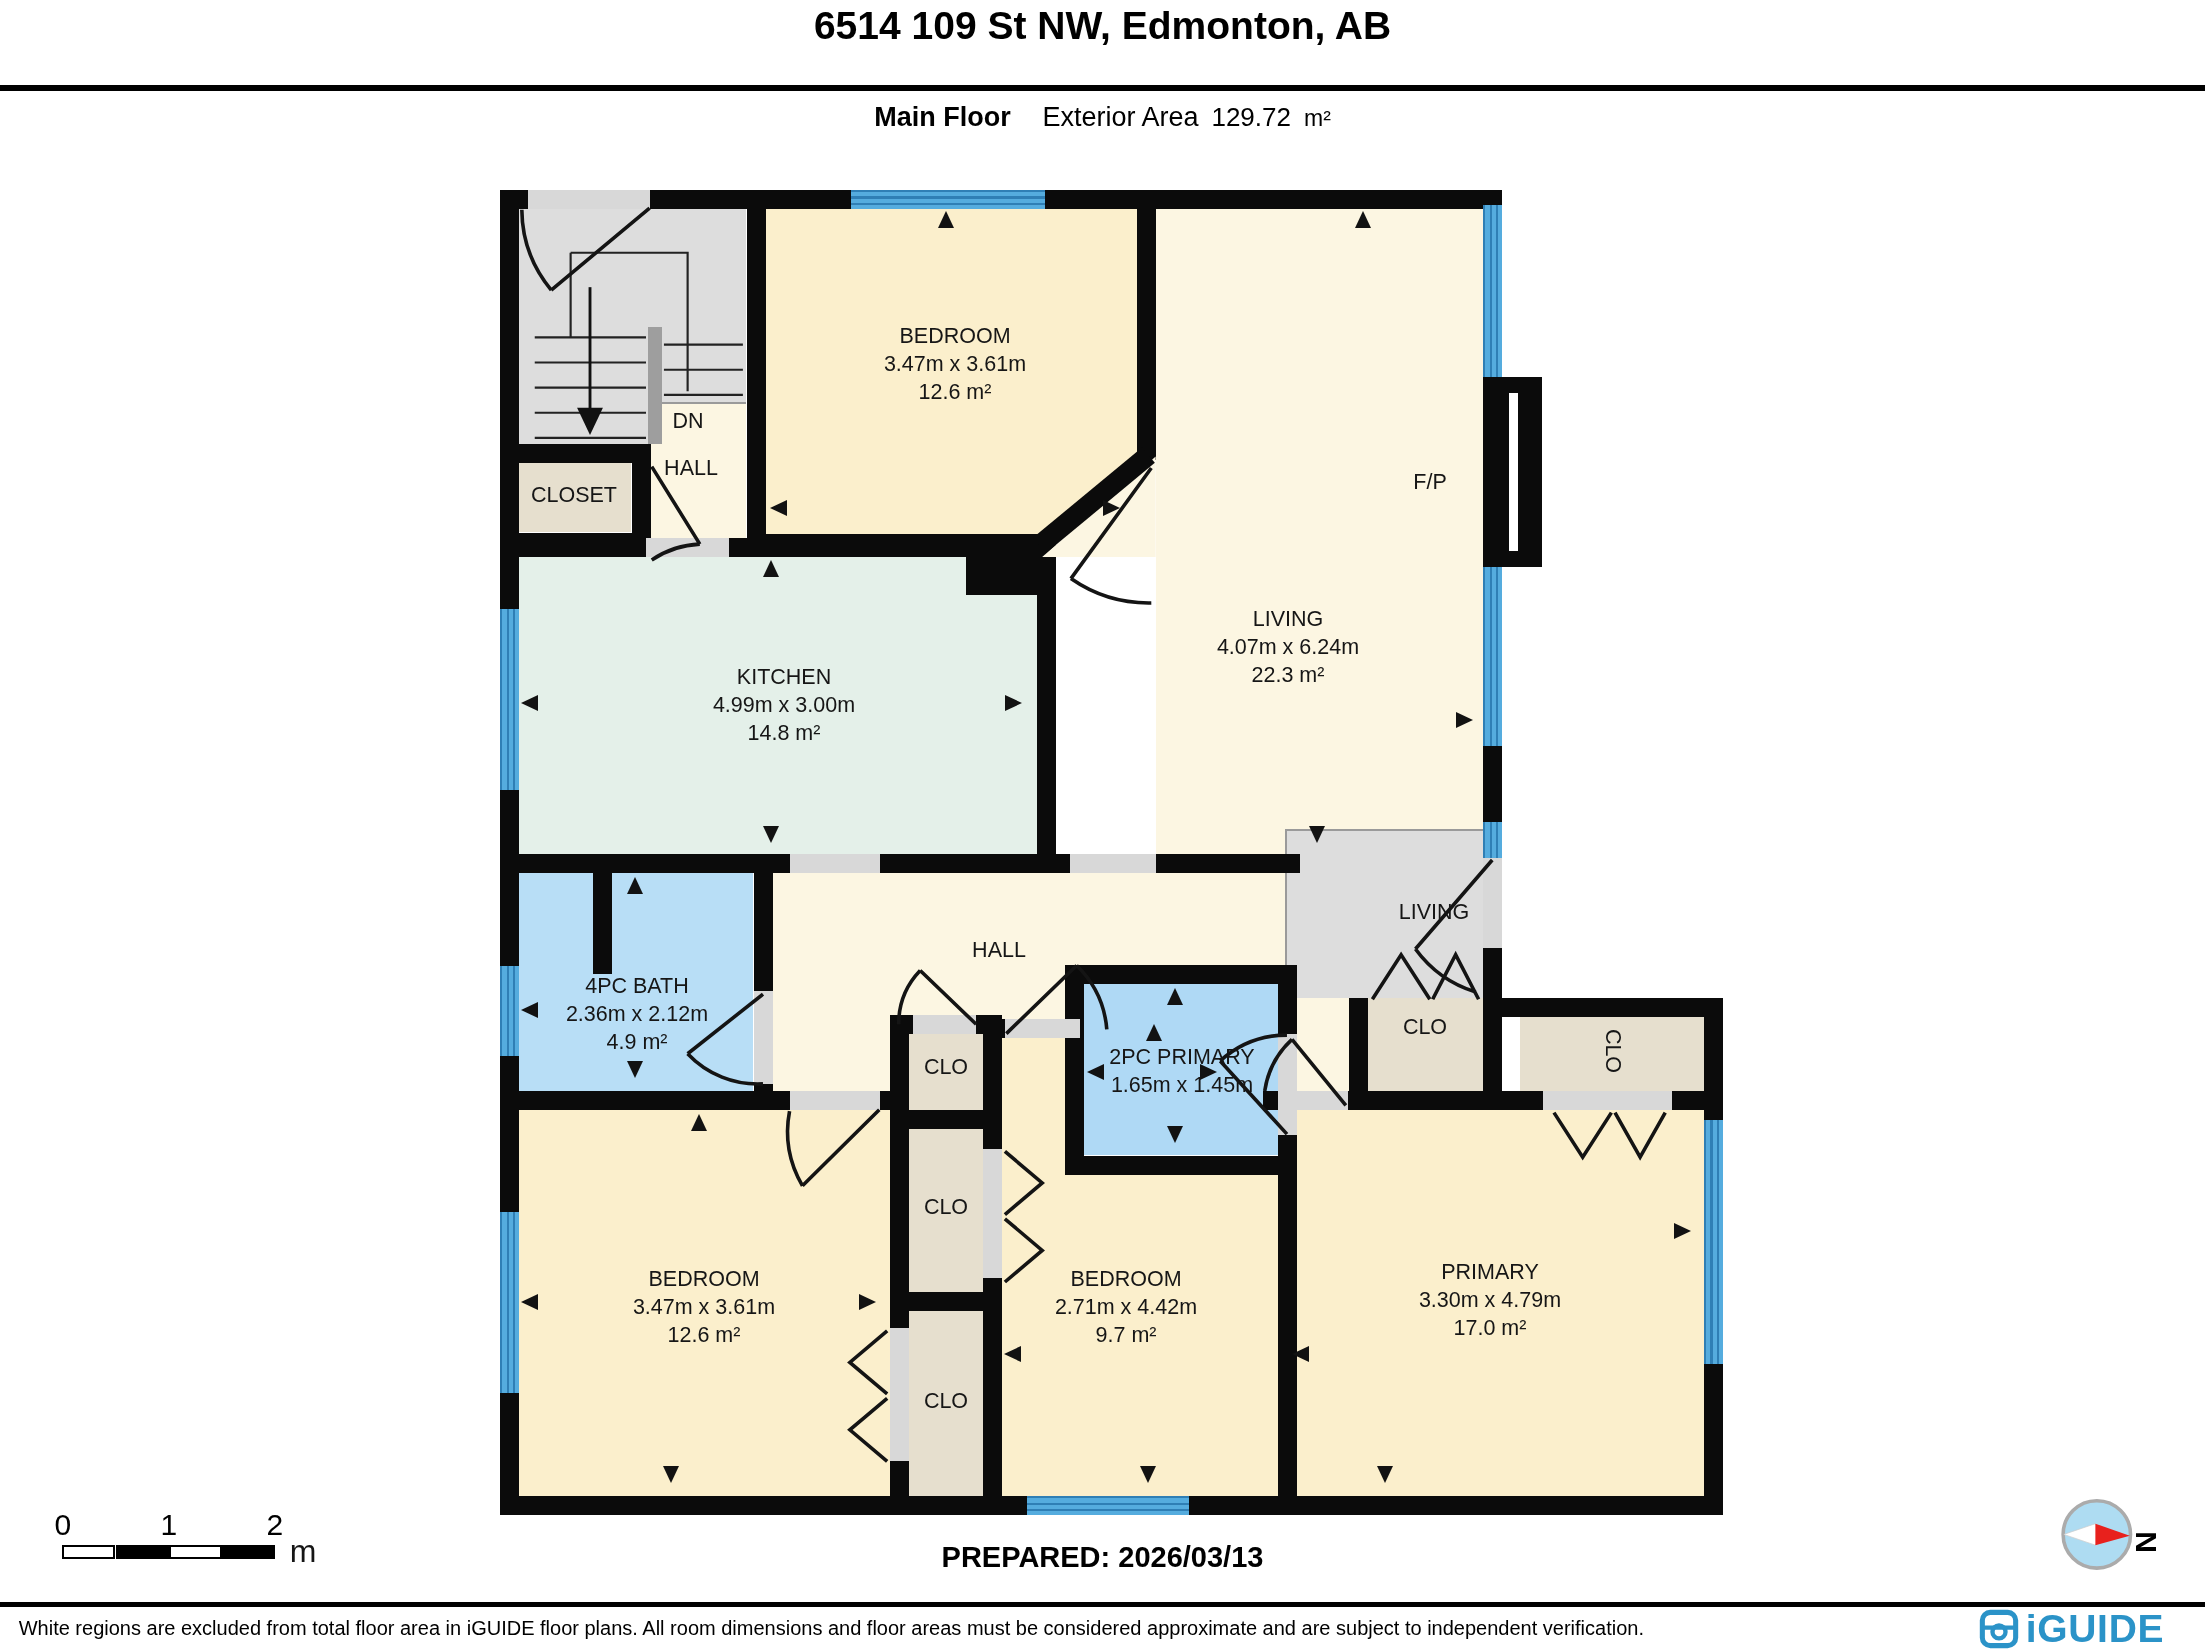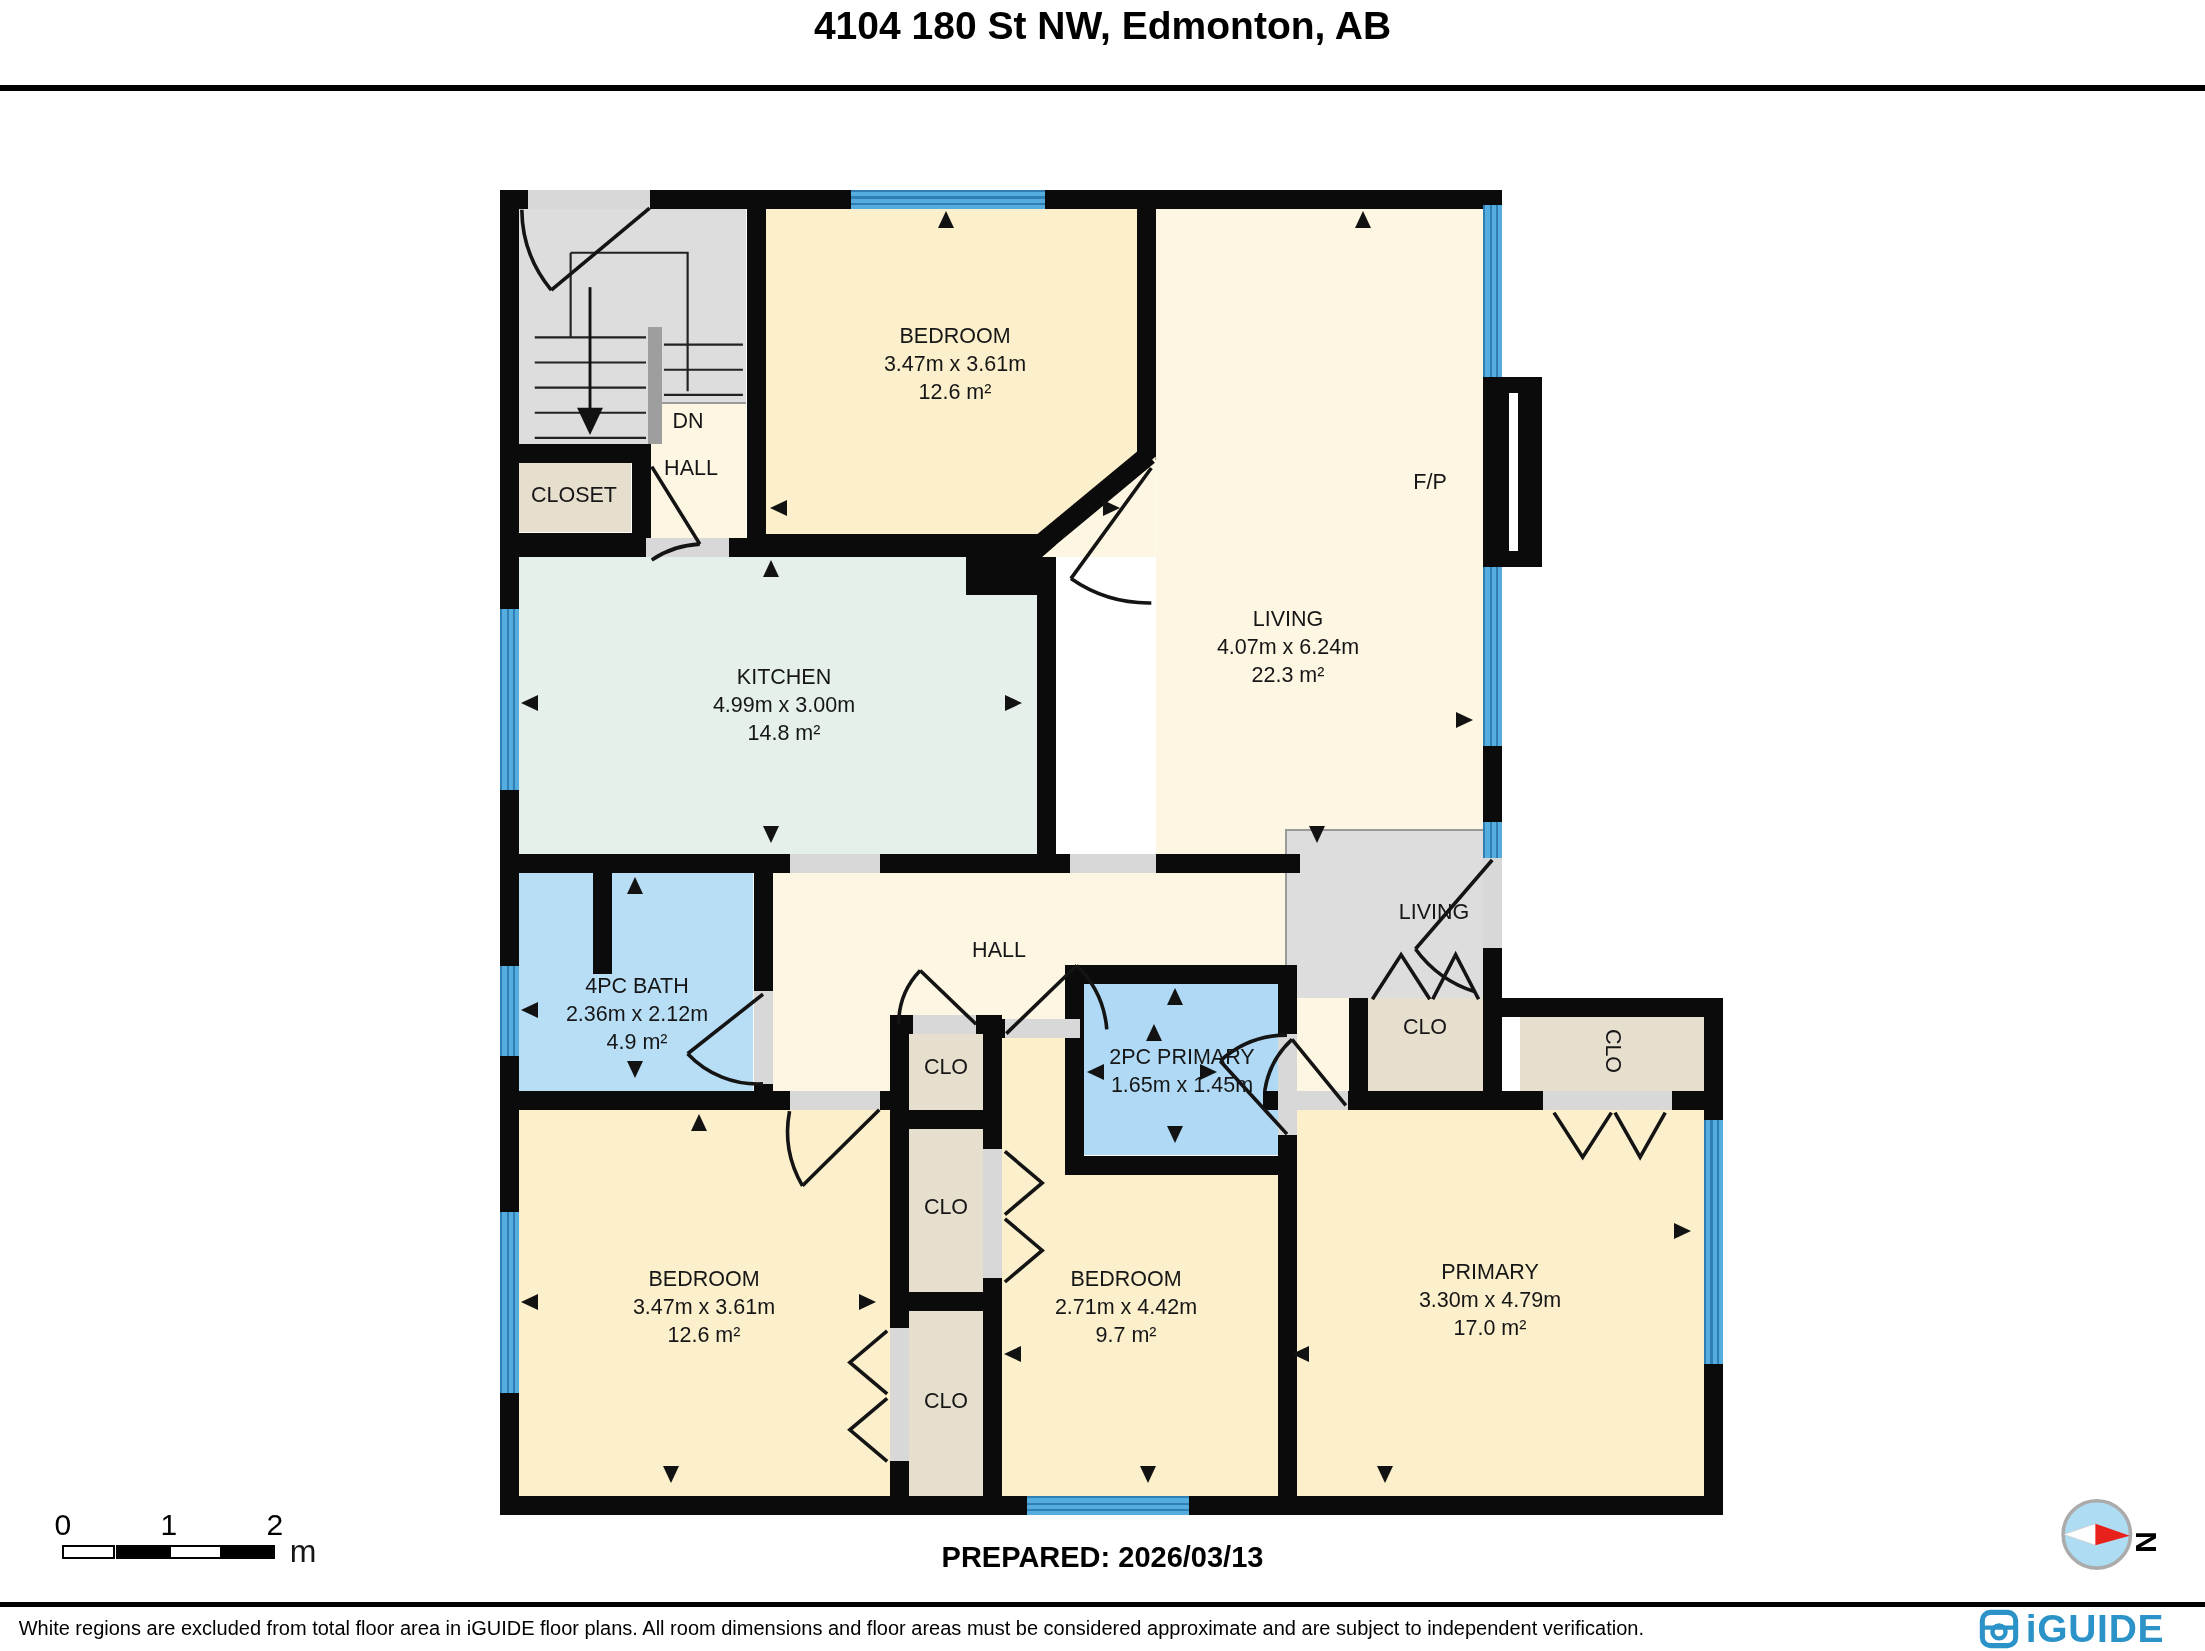--- a/index.html
+++ b/index.html
@@ -34,22 +34,28 @@
   .footsep{position:absolute;left:0;top:1602px;width:100%;height:5px;background:#000;}
   .disclaimer{position:absolute;left:18.7px;top:1617px;font-size:20px;}
   .brand{position:absolute;left:1978px;top:1607px;display:flex;align-items:center;gap:5.7px;}
   .brandtxt{font-size:39px;font-weight:bold;color:#2b93c8;letter-spacing:0.7px;}
 </style>
 </head>
 <body>
 
 <div class="page">
 
-  <div class="title">4104 180 St NW, Edmonton, AB</div>
+  <div class="title">6514 109 St NW, Edmonton, AB</div>
   <div class="rule"></div>
+  <div class="subrow">
+    <span class="floor">Main Floor</span>
+    <span class="alabel">Exterior Area</span>
+    <span class="aval">129.72</span>
+    <span class="aunit">m²</span>
+  </div>
 
   <div class="rm" style="left:518px;top:208px;width:228px;height:194px;background:#dddddd;"></div>
   <div class="rm" style="left:518px;top:402px;width:132px;height:42px;background:#dddddd;"></div>
   <div class="rm" style="left:650px;top:402px;width:96px;height:149px;background:#fcf6e2;border-top:2.2px solid #9a9a9a;"></div>
   <div class="rm" style="left:518px;top:462px;width:113px;height:70px;background:#e6dfce;"></div>
   <div class="rm" style="left:765px;top:208px;width:372px;height:326px;background:#fbefcc;"></div>
   <div class="rm" style="left:1156px;top:208px;width:327px;height:646px;background:#fcf6e2;"></div>
   <div class="rm" style="left:518px;top:556px;width:519px;height:298px;background:#e4f0e9;"></div>
   <div class="rm" style="left:518px;top:873px;width:235px;height:218px;background:#b8def6;"></div>
   <div class="rm" style="left:772px;top:873px;width:513px;height:146px;background:#fcf6e2;"></div>

